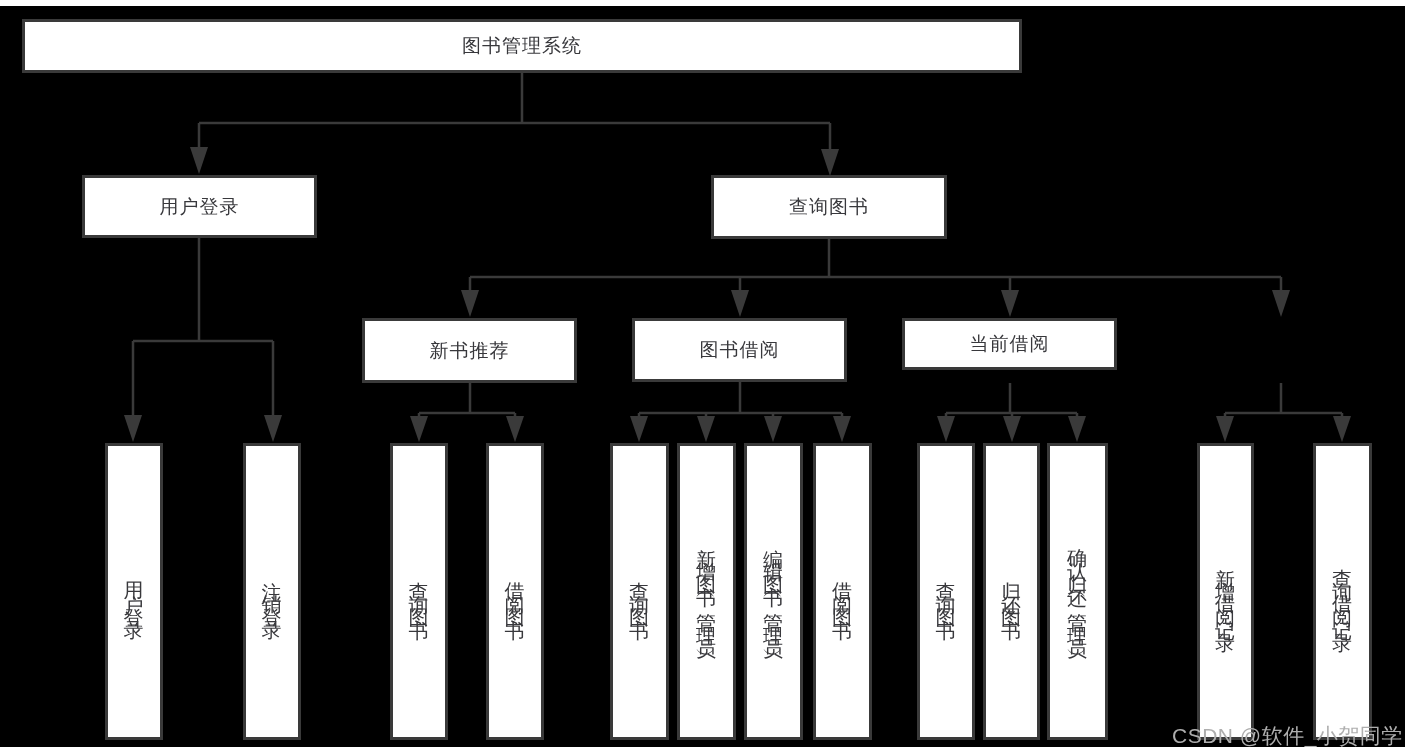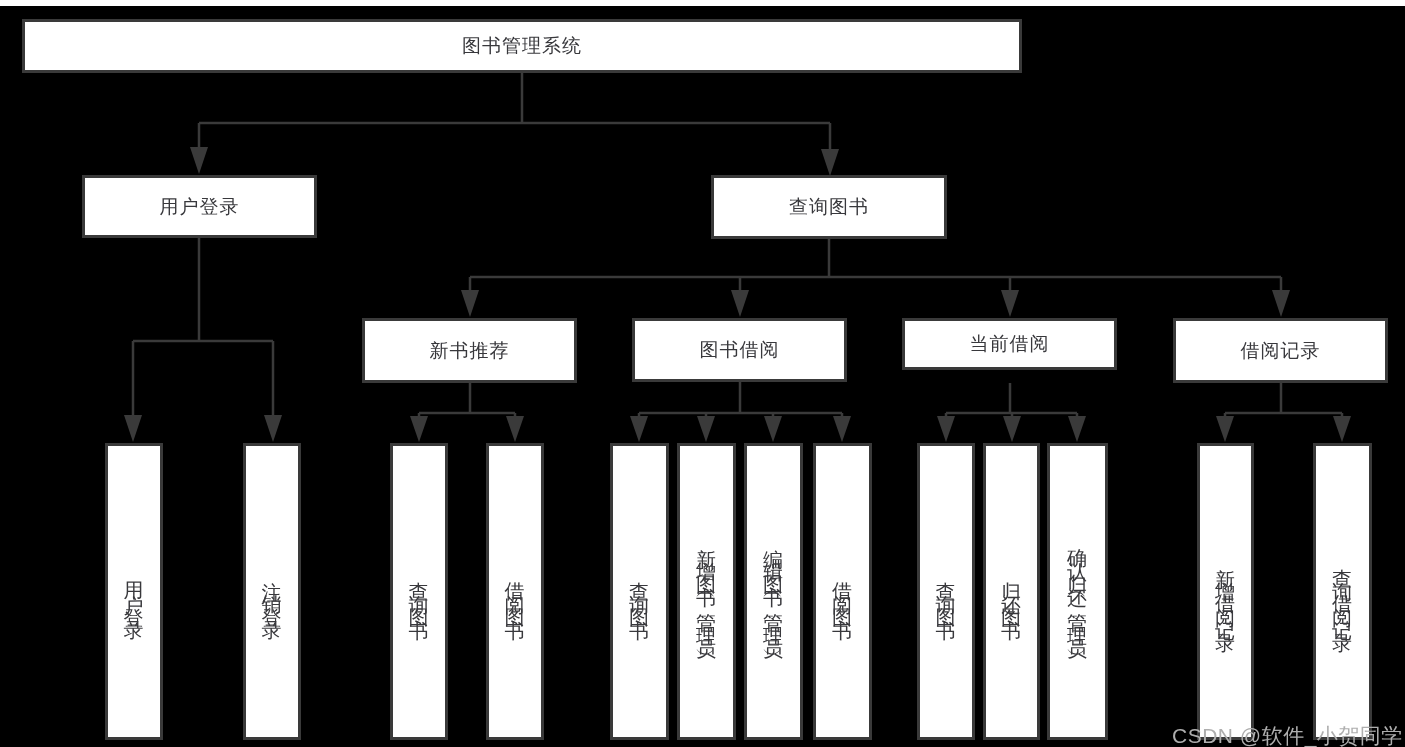--- a/index.html
+++ b/index.html
@@ -98,21 +98,20 @@
   </svg>
 
   <div class="node h" style="left:22px;top:13px;width:1000px;height:54px">图书管理系统</div>
 
   <div class="node h" style="left:82px;top:169px;width:235px;height:63px">用户登录</div>
   <div class="node h" style="left:711px;top:169px;width:236px;height:64px">查询图书</div>
 
   <div class="node h" style="left:632px;top:312px;width:215px;height:64px">图书借阅</div>
   <div class="node h" style="left:362px;top:312px;width:215px;height:65px">新书推荐</div>
   <div class="node h" style="left:902px;top:312px;width:215px;height:52px">当前借阅</div>
-  <div class="node h" style="left:1173px;top:312px;width:215px;height:65px">借阅记录</div>
 
   <div class="node leaf" style="left:105px">用户登录</div>
   <div class="node leaf" style="left:243px">注销登录</div>
 
   <div class="node leaf" style="left:390px">查询图书</div>
   <div class="node leaf" style="left:486px">借阅图书</div>
 
   <div class="node leaf" style="left:610px;width:59px">查询图书</div>
   <div class="node leaf" style="left:677px;width:59px">新增图书（管理员）</div>
   <div class="node leaf" style="left:744px;width:59px">编辑图书（管理员）</div>

